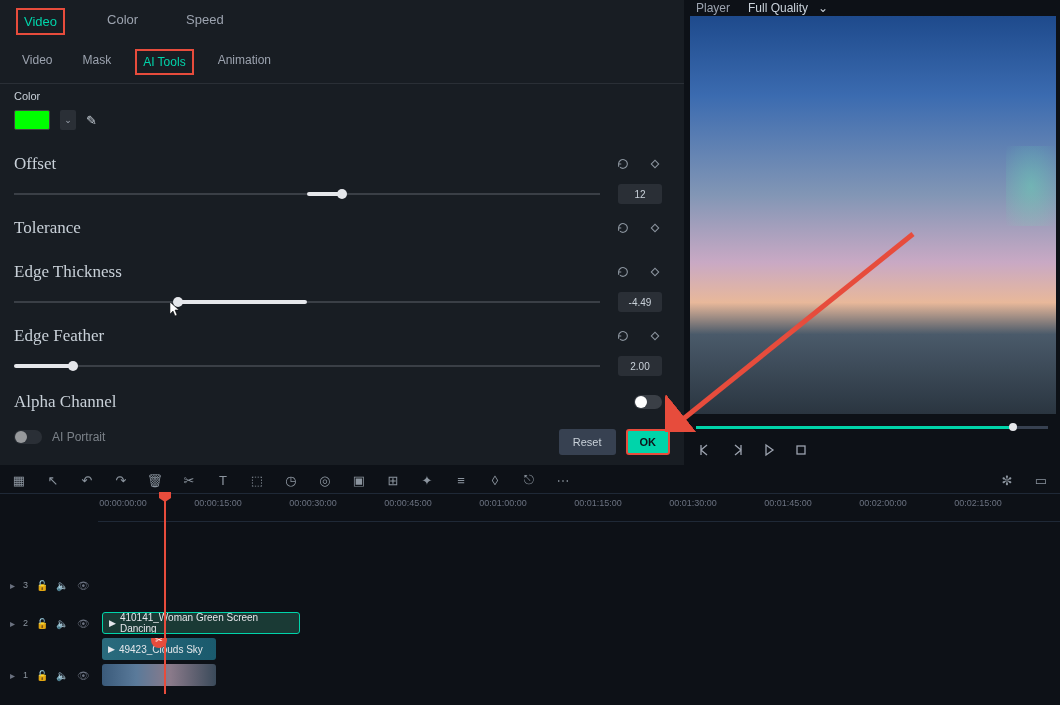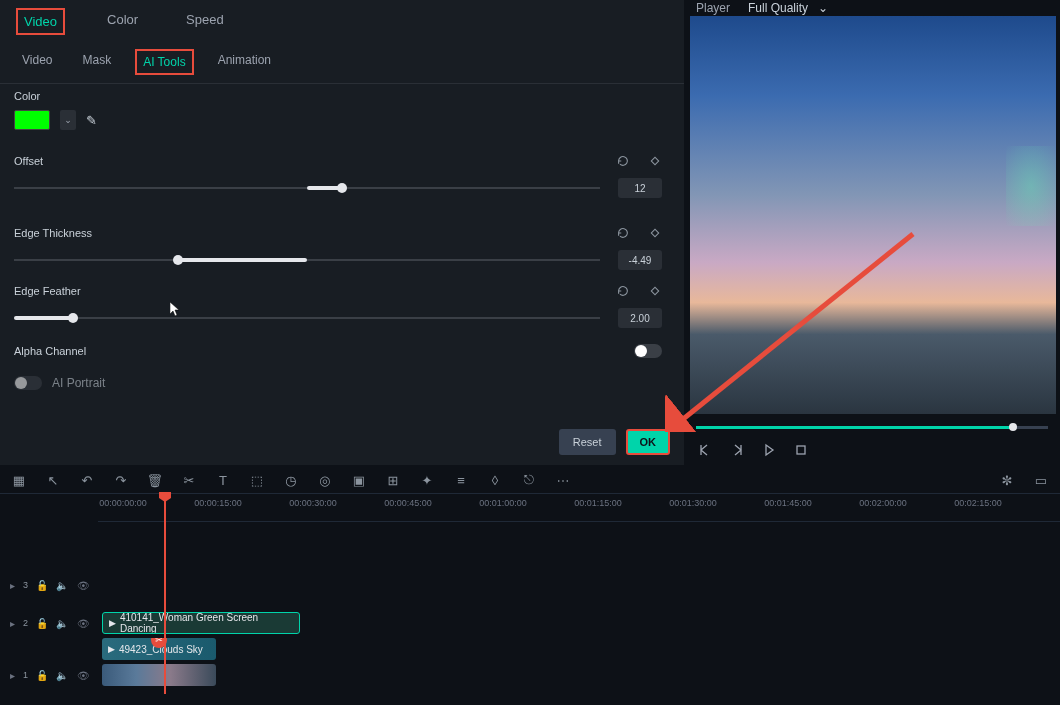--- a/index.html
+++ b/index.html
@@ -33,21 +33,21 @@
 
 .color-row { padding: 6px 2px 14px; }
 .color-label { color: #c9d1d9; font-size: 11px; margin-bottom: 8px; }
 .color-controls { display: flex; align-items: center; gap: 10px; }
 .color-swatch { width: 36px; height: 20px; background: #00ff00; border: 1px solid #444; border-radius: 2px; }
 .dropdown-chevron { width: 16px; height: 20px; background: #2a2f36; border-radius: 2px; display: flex; align-items: center; justify-content: center; font-size: 9px; cursor: pointer; }
 .eyedropper { font-size: 13px; cursor: pointer; color: #c9d1d9; }
 
 .slider-row { padding: 10px 2px 4px; }
 .slider-header { display: flex; align-items: center; margin-bottom: 10px; }
-.slider-label { color: #c9d1d9; font-size: 11px; flex: 1; }
+.slider-label { color: #c9d1d9; font-size: 17px; flex: 1; font-family: Liberation Serif, serif; }
 .slider-body { display: flex; align-items: center; gap: 18px; }
 .slider-track { flex: 1; height: 2px; background: #3a3f46; position: relative; cursor: pointer; }
 .slider-fill { position: absolute; height: 4px; background: #e5e7eb; top: -1px; border-radius: 2px; }
 .slider-thumb { position: absolute; width: 10px; height: 10px; background: #e5e7eb; border-radius: 50%; top: -4px; transform: translateX(-50%); cursor: grab; }
 .slider-value { width: 44px; height: 20px; background: #2a2f36; border-radius: 3px; font-size: 10px; display: flex; align-items: center; justify-content: center; color: #c9d1d9; }
 
 .alpha-row { display: flex; align-items: center; padding: 12px 2px 6px; }
 
 .portrait-row { display: flex; align-items: center; padding: 12px 2px; opacity: 0.55; }
 
@@ -148,20 +148,32 @@
      <div class="slider-body">
       <div class="slider-track">
        <div class="slider-fill" style="left:50%; width:6%"></div>
        <div class="slider-thumb" style="left:56%"></div>
       </div>
       <div class="slider-value">12</div>
      </div>
     </div>
 
     <div class="slider-row">
+     <div class="slider-header">
+      <div class="slider-label">Tolerance</div>
+      <div class="keyframe-btns">
+       <div class="reset-icon"><svg viewBox="0 0 16 16">
+                    <path d="M3 8a5 5 0 1 1 1.5 3.5" fill="none" stroke="#8b949e" stroke-width="1.3"></path>
+                    <path d="M3 11v-3h3" fill="none" stroke="#8b949e" stroke-width="1.3"></path>
+                  </svg></div>
+       <div class="diamond-icon"><svg viewBox="0 0 16 16">
+                    <rect x="5" y="5" width="6" height="6" fill="none" stroke="#8b949e" stroke-width="1.2" transform="rotate(45 8 8)"></rect>
+                  </svg></div>
+      </div>
+     </div>
     </div>
 
     <div class="slider-row">
      <div class="slider-header">
       <div class="slider-label">Edge Thickness</div>
       <div class="keyframe-btns">
        <div class="reset-icon"><svg viewBox="0 0 16 16">
                     <path d="M3 8a5 5 0 1 1 1.5 3.5" fill="none" stroke="#8b949e" stroke-width="1.3"></path>
                     <path d="M3 11v-3h3" fill="none" stroke="#8b949e" stroke-width="1.3"></path>
                   </svg></div>

